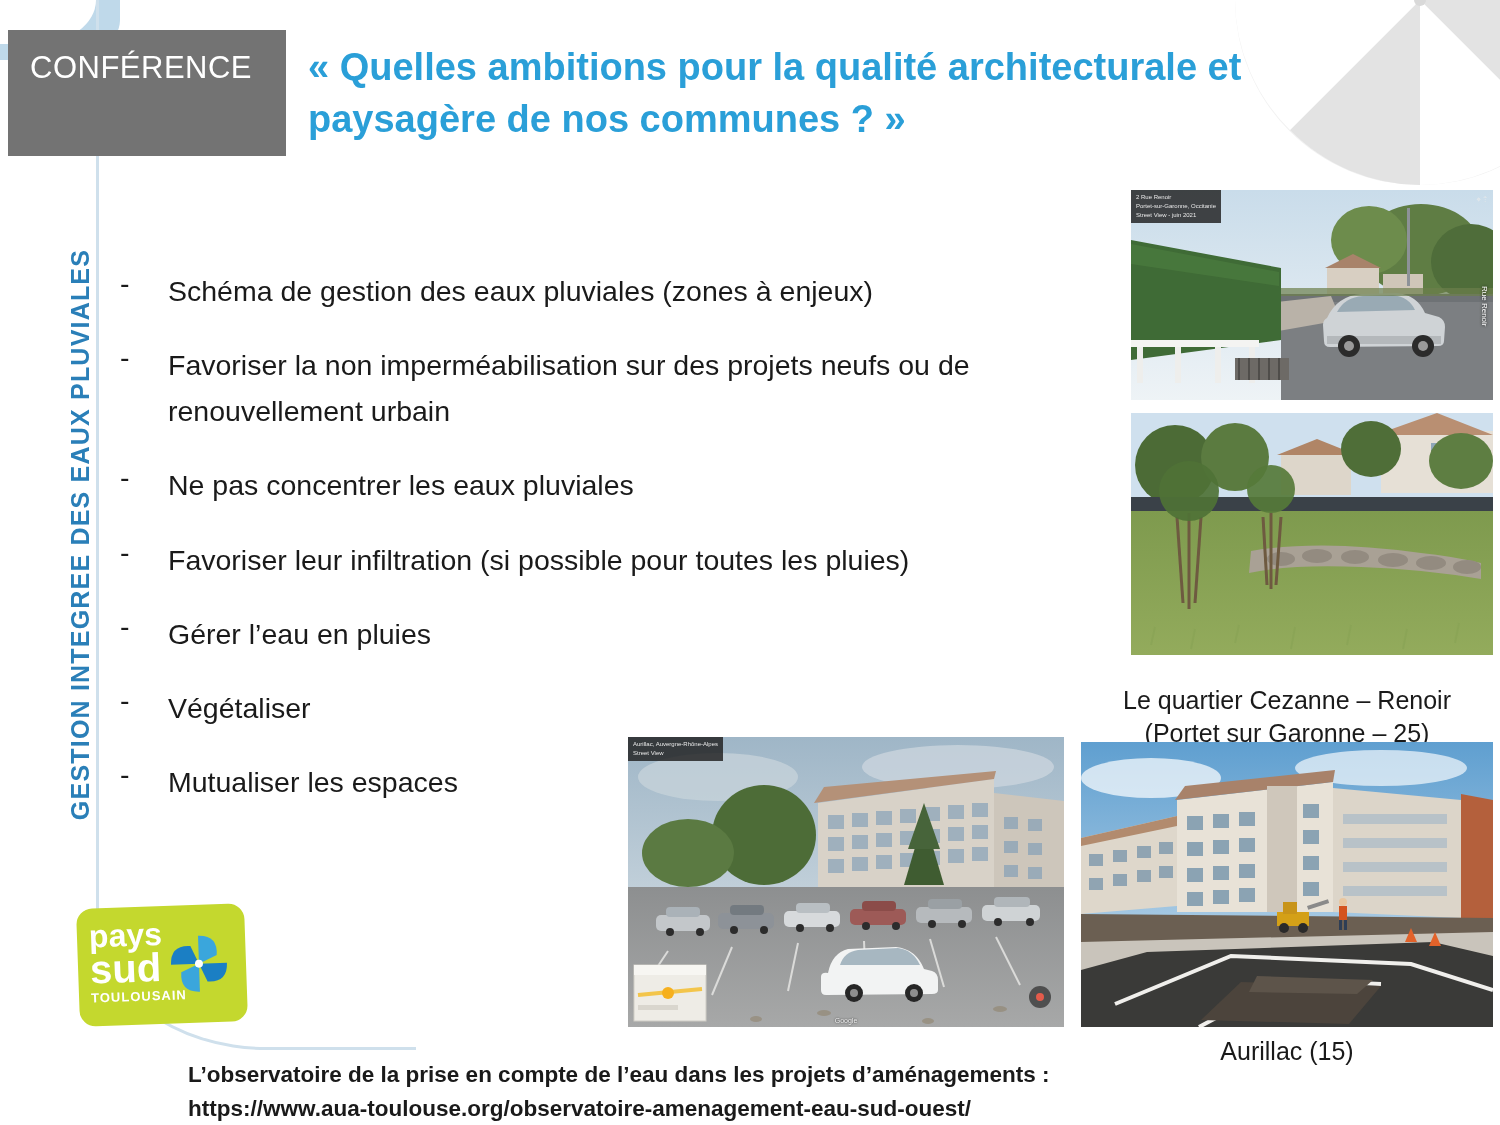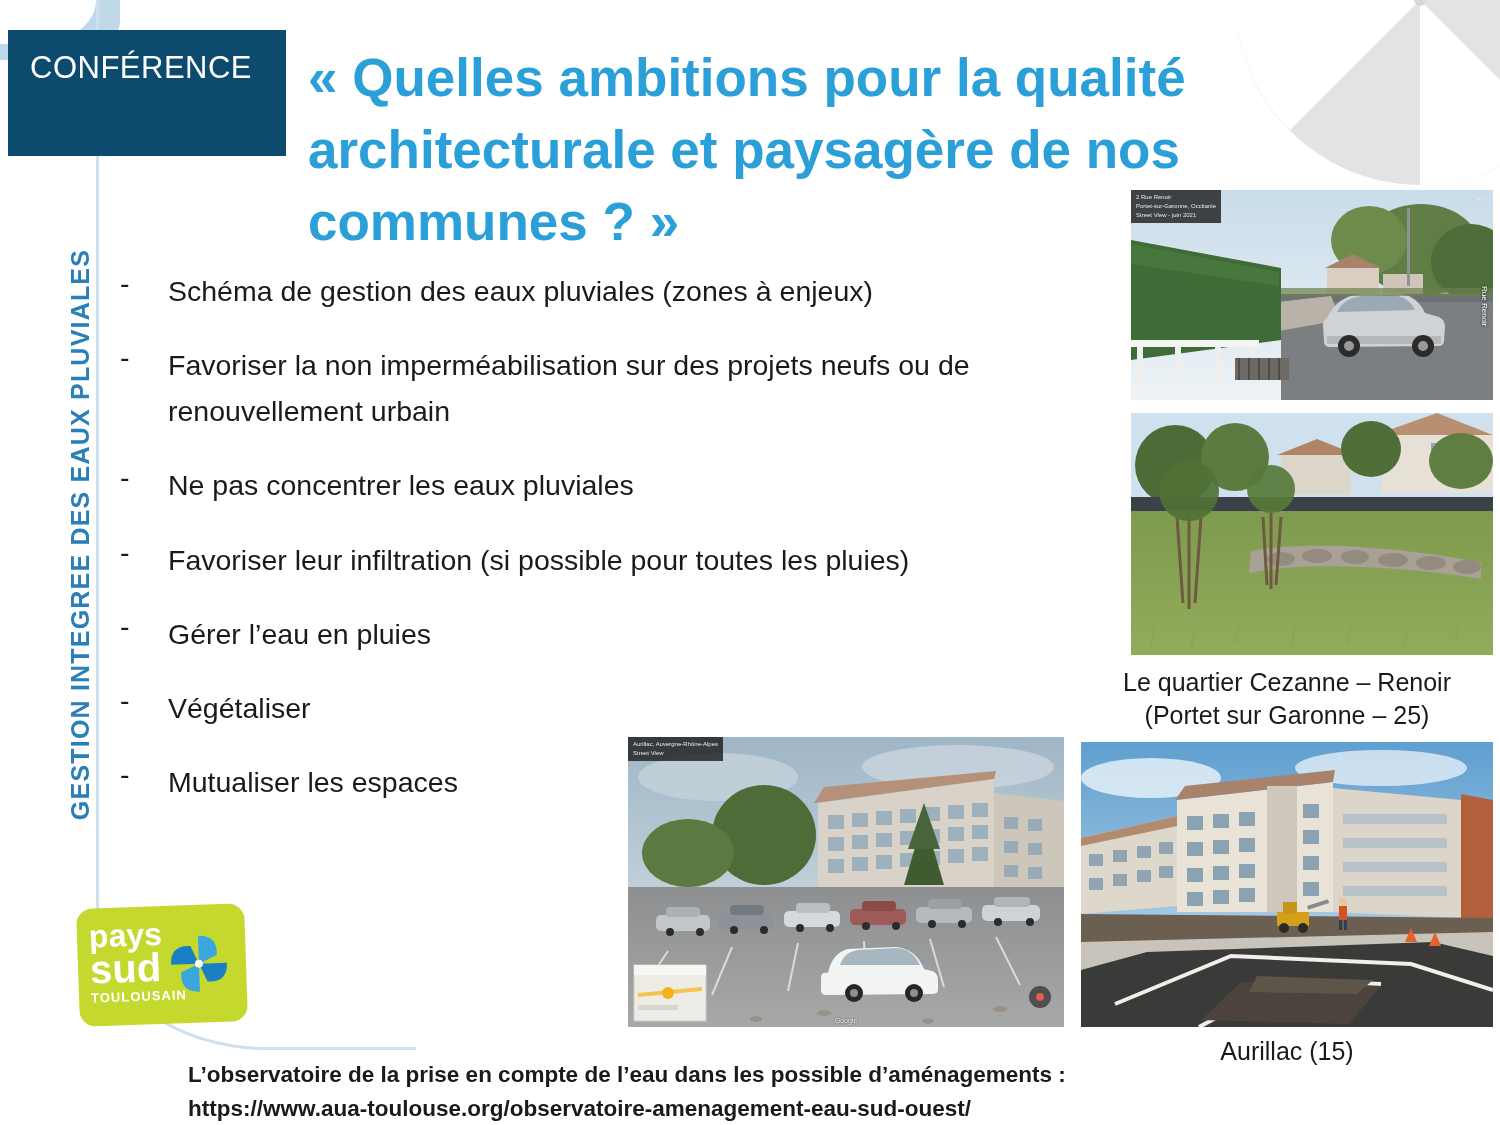--- a/index.html
+++ b/index.html
@@ -63,38 +63,38 @@
   }
   .pinwheel svg { display:block; }
 
   
   .conf-box {
     position: absolute;
     left: 8px;
     top: 30px;
     width: 278px;
     height: 126px;
-    background: #0c4a6e;
+    background: #737373;
     color: #ffffff;
     font-size: 31px;
     font-weight: 400;
     letter-spacing: 0.5px;
     padding: 18px 0 0 22px;
     box-sizing: border-box;
     line-height: 1.28;
   }
 
   
   .title {
     position: absolute;
     left: 308px;
     top: 42px;
     width: 1120px;
     color: #2a9fd8;
-    font-size: 53px;
+    font-size: 38px;
     font-weight: bold;
     line-height: 1.36;
   }
 
   
   .side-text {
     position: absolute;
     left: -300px;
     top: 520px;
     width: 760px;
@@ -152,21 +152,21 @@
 
   
   #photo-street-hedge { left: 1131px; top: 190px; width: 362px; height: 210px; }
   
   #photo-garden-swale { left: 1131px; top: 413px; width: 362px; height: 242px; }
   
   #photo-parking-lot  { left: 628px;  top: 737px; width: 436px; height: 290px; }
   
   #photo-aurillac     { left: 1081px; top: 742px; width: 412px; height: 285px; }
 
-  .cap-cezanne { left: 1081px; top: 666px; width: 412px; }
+  .cap-cezanne { left: 1081px; top: 684px; width: 412px; }
   .cap-aurillac { left: 1081px; top: 1035px; width: 412px; }
 
   
   .footer {
     position: absolute;
     left: 188px;
     top: 1058px;
     width: 1100px;
     font-size: 22.5px;
     color: #1a1a1a;
@@ -660,21 +660,21 @@
           <polygon points="330,186 336,200 324,200"></polygon>
           <polygon points="354,190 360,204 348,204"></polygon>
         </g>
       </svg>
     </div>
   </div>
 
   <div class="caption cap-aurillac">Aurillac (15)</div>
 
   <div class="footer">
-    <div class="f1">L’observatoire de la prise en compte de l’eau dans les possible d’aménagements :</div>
+    <div class="f1">L’observatoire de la prise en compte de l’eau dans les projets d’aménagements :</div>
     <div class="f2">https://www.aua-toulouse.org/observatoire-amenagement-eau-sud-ouest/</div>
   </div>
 
   <div class="logo">
     <div class="logo-txt">
       <div class="l1">pays</div>
       <div class="l2">sud</div>
       <div class="l3">TOULOUSAIN</div>
     </div>
     <div class="pw">

